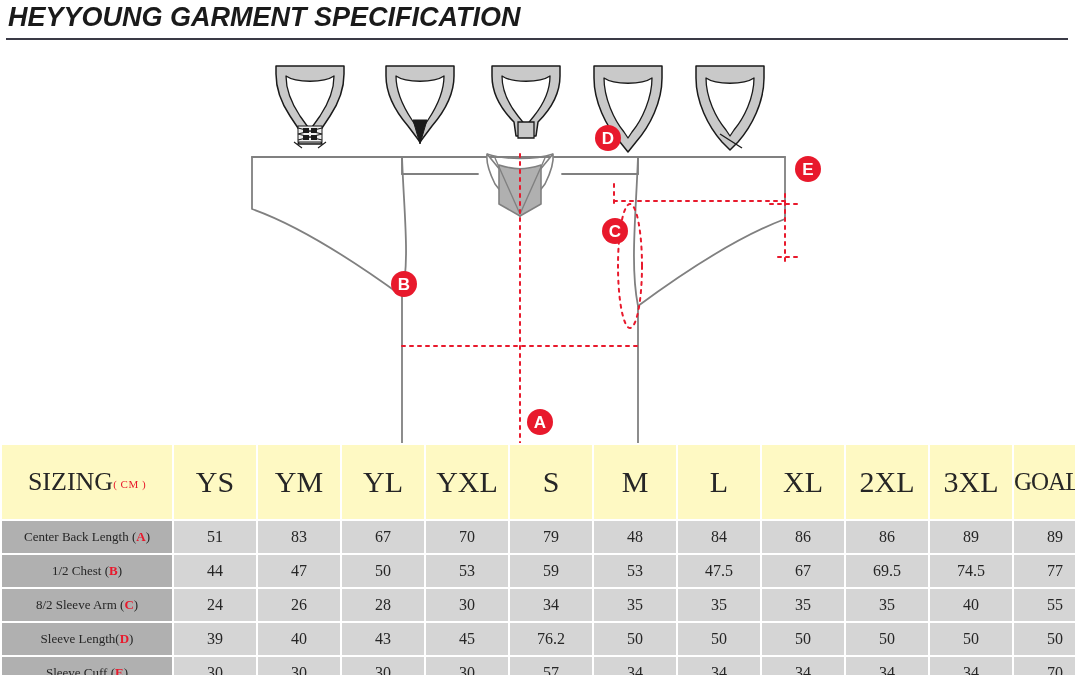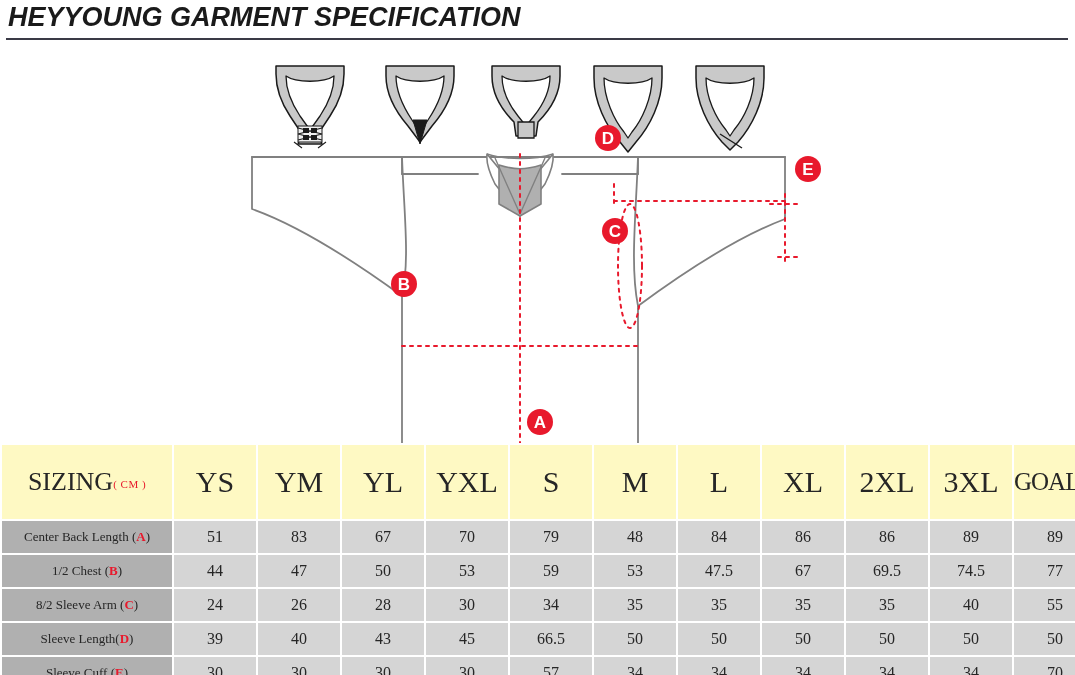--- a/index.html
+++ b/index.html
@@ -321,21 +321,21 @@
       <td>40</td>
       <td>55</td>
     </tr>
 
     <tr>
       <td class="row-label"><span>Sleeve  Length</span><span>(<span class="code">D</span>)</span></td>
       <td>39</td>
       <td>40</td>
       <td>43</td>
       <td>45</td>
-      <td>66.5</td>
+      <td>76.2</td>
       <td>50</td>
       <td>50</td>
       <td>50</td>
       <td>50</td>
       <td>50</td>
       <td>50</td>
     </tr>
 
     <tr>
       <td class="row-label"><span>Sleeve  Cuff</span>

